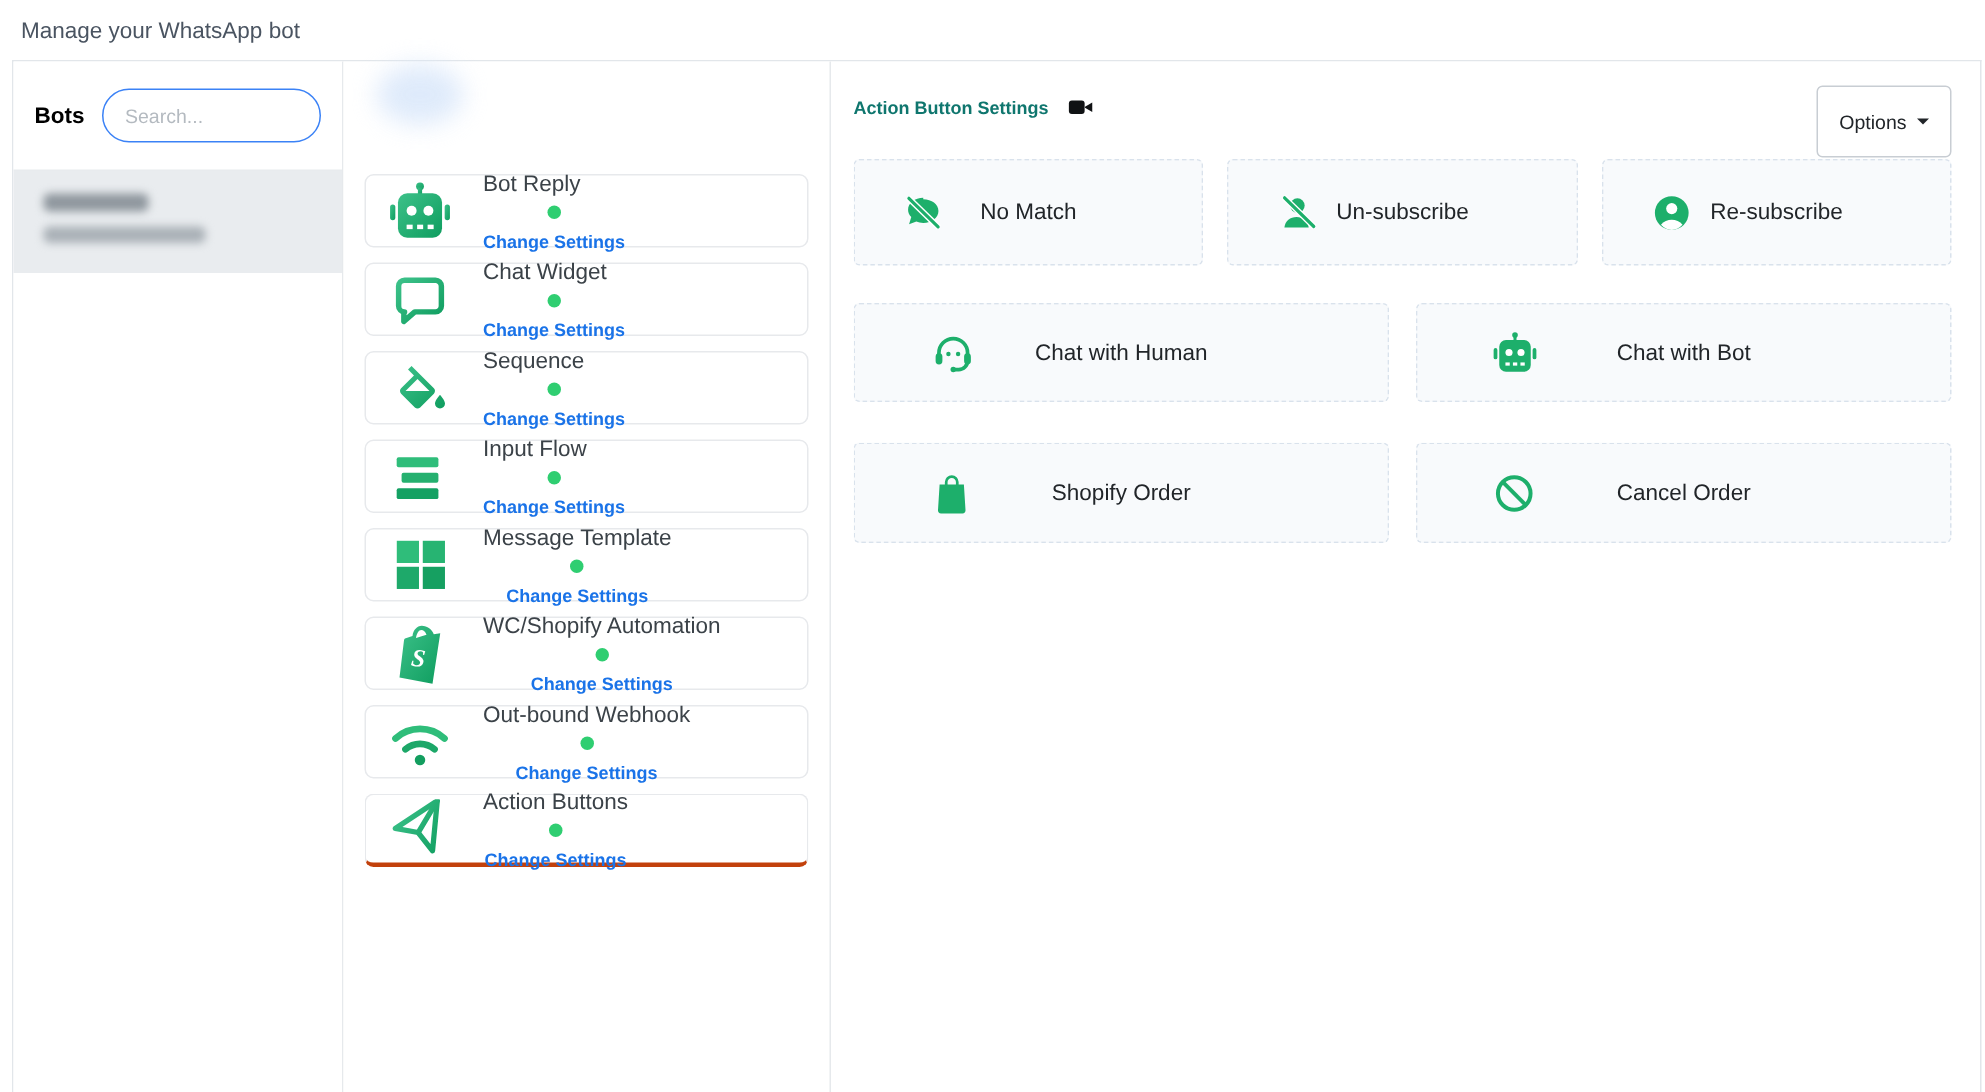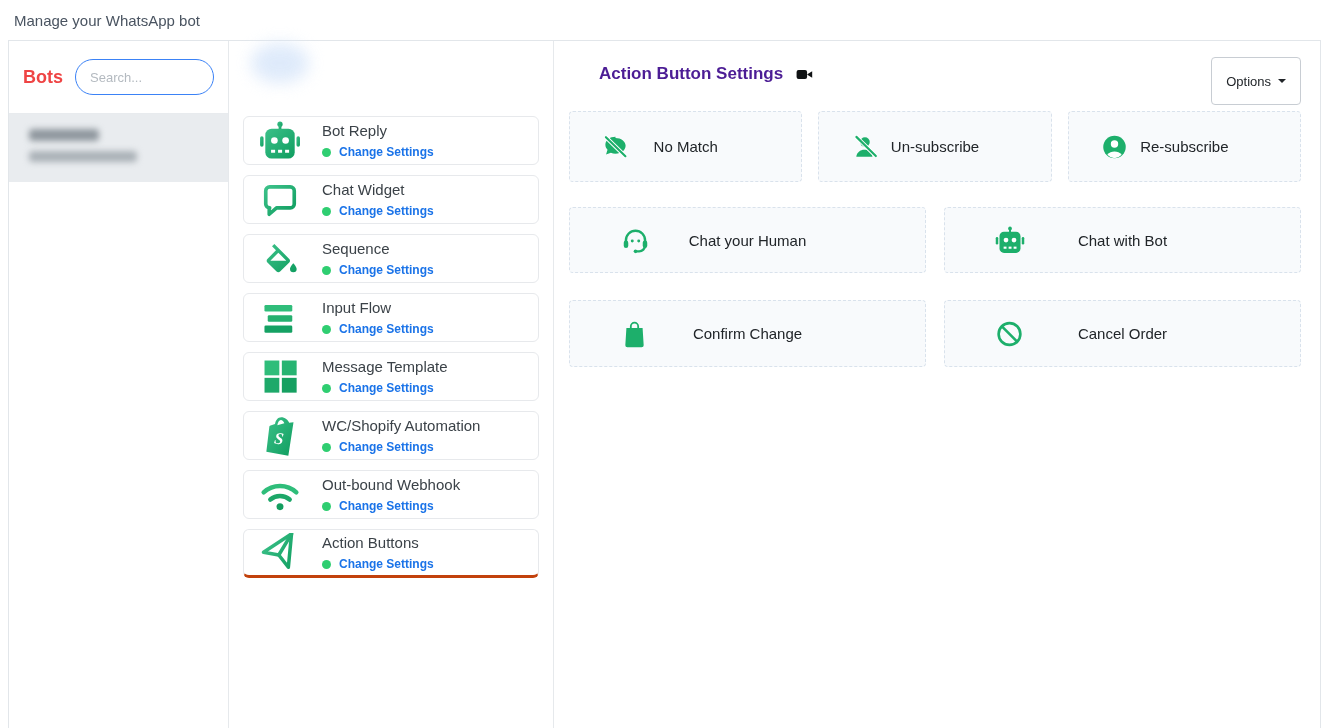--- a/index.html
+++ b/index.html
@@ -10,21 +10,21 @@
   .topbar { height:40px; background:#fff; display:flex; align-items:center; padding-left:14px; }
   .topbar-title { font-size:15px; color:#4a5461; }
 
   
   .wrapper { position:absolute; top:40px; left:8px; width:1313px; height:688px;
              border:1px solid #e2e6ea; border-bottom:none; display:flex; background:#fff; }
 
   
   .sidebar { width:220px; border-right:1px solid #e6e9ec; background:#fff; }
   .sidebar-header { height:72px; display:flex; align-items:center; gap:12px; padding:0 14px; }
-  .sidebar-title { font-size:18px; font-weight:bold; color:#ef4444; }
+  .sidebar-title { font-size:15px; font-weight:bold; color:#000000; }
   .search-input { flex:1; min-width:0; height:36px; border:1px solid #3b82f6; border-radius:18px;
                   padding:0 14px; font-size:13px; color:#495057; outline:none; background:#fff;
                   font-family:"Liberation Sans", sans-serif; }
   .search-input::placeholder { color:#b4bac0; }
   .bot-list { border-top:1px solid #e8ebee; }
   .bot-item { height:68px; background:#e9ecef; position:relative; cursor:pointer; }
   .redact { position:absolute; border-radius:4px; filter:blur(3px); }
   .redact-name  { left:20px; top:15px; width:70px;  height:12px; background:#8f979e; }
   .redact-phone { left:20px; top:37px; width:108px; height:11px; background:#aab1b7; }
 
@@ -33,28 +33,28 @@
   .blur-blob { position:absolute; left:22px; top:2px; width:58px; height:40px;
                background:#d9e7fa; border-radius:50%; filter:blur(8px); opacity:.85; }
   .card-stack { position:absolute; top:75px; left:14px; right:14px; display:flex;
                 flex-direction:column; gap:10px; }
   .feature-card { height:49px; border:1px solid #e7e9ec; border-radius:6px; background:#fff;
                   display:flex; align-items:center; padding:0 10px 0 14px; gap:20px; }
   .feature-card.selected { border-bottom:3px solid #c2410c; }
   .f-icon { width:44px; height:44px; display:flex; align-items:center; justify-content:center; flex:none; }
   .f-text {}
   .f-title { font-size:15px; font-weight:500; color:#3b4248; }
-  .f-row { display:flex; align-items:center; gap:8px; margin-top:6px; cursor:pointer; }
+  .f-row { display:flex; align-items:center; gap:8px; margin-top:6px; cursor:pointer;flex-direction:column; }
   .dot { width:9px; height:9px; border-radius:50%; background:#2fce71; flex:none; }
   .f-link { font-size:12px; font-weight:bold; color:#1a73e8; }
 
   
   .panel { flex:1; position:relative; padding:0 19px 0 15px; background:#fff; }
   .panel-header { margin-top:23px; display:flex; align-items:center; gap:13px; }
-  .panel-title { font-size:17px; font-weight:bold; color:#4c1d95;margin-left:30px; }
+  .panel-title { font-size:12px; font-weight:bold; color:#0f766e; }
   .video-icon { display:inline-flex; cursor:pointer; }
   .options-btn { position:absolute; top:16px; right:19px; height:48px; padding:0 14px;
                  background:#fff; border:1px solid #c8cdd3; border-radius:4px;
                  font-size:13px; color:#212529; display:flex; align-items:center; gap:7px;
                  cursor:pointer; font-family:"Liberation Sans", sans-serif; }
   .caret { width:0; height:0; border-left:4px solid transparent; border-right:4px solid transparent;
            border-top:4px solid #212529; }
 
   .action-row { display:flex; }
   .row-1 { margin-top:27px; gap:16px; height:71px; }
@@ -306,21 +306,21 @@
           <svg viewBox="0 0 24 24" width="31" height="31" fill="none">
             <path d="M4.6 15v-2.8a7.4 7.4 0 0 1 14.8 0V15" stroke="#1daf6b" stroke-width="1.9" stroke-linecap="round"></path>
             <path d="M19.4 14.6v1.6a4.6 4.6 0 0 1-4.6 4.6h-2" stroke="#1daf6b" stroke-width="1.9" stroke-linecap="round"></path>
             <rect x="2.9" y="12.4" width="3.5" height="5.8" rx="1.75" fill="#1daf6b"></rect>
             <rect x="17.6" y="12.4" width="3.5" height="5.8" rx="1.75" fill="#1daf6b"></rect>
             <circle cx="9.5" cy="12.8" r="1.15" fill="#1daf6b"></circle>
             <circle cx="14.5" cy="12.8" r="1.15" fill="#1daf6b"></circle>
             <circle cx="12" cy="20.8" r="1.4" fill="#1daf6b"></circle>
           </svg>
         </span>
-        <span class="a-label">Chat your Human</span>
+        <span class="a-label">Chat with Human</span>
       </div>
 
       <div class="action-btn">
         <span class="a-icon">
           <svg viewBox="0 0 24 22" width="30" height="28">
             <circle cx="12" cy="1.7" r="1.5" fill="#1daf6b"></circle>
               <rect x="11.2" y="2.2" width="1.6" height="2.6" fill="#1daf6b"></rect>
             <rect x="0.6" y="8.6" width="2" height="6" rx="1" fill="#1daf6b"></rect>
               <rect x="21.4" y="8.6" width="2" height="6" rx="1" fill="#1daf6b"></rect>
             <rect x="3.6" y="4.3" width="16.8" height="17" rx="3.6" fill="#1daf6b"></rect>
@@ -336,21 +336,21 @@
     </div>
 
     <div class="action-row row-3">
 
       <div class="action-btn">
         <span class="a-icon">
           <svg viewBox="0 0 24 24" width="29" height="29">
             <path fill="#1daf6b" fill-rule="evenodd" d="M12 1.9a3.8 3.8 0 0 0-3.8 3.8V7H5.3L4.4 21.3A1.7 1.7 0 0 0 6.1 23h11.8a1.7 1.7 0 0 0 1.7-1.7L18.7 7h-2.9V5.7A3.8 3.8 0 0 0 12 1.9zm2.3 5.1V5.7a2.3 2.3 0 1 0-4.6 0V7h4.6z"></path>
           </svg>
         </span>
-        <span class="a-label">Confirm Change</span>
+        <span class="a-label">Shopify Order</span>
       </div>
 
       <div class="action-btn">
         <span class="a-icon">
           <svg viewBox="0 0 24 24" width="29" height="29" fill="none">
             <circle cx="12" cy="12" r="9" stroke="#1daf6b" stroke-width="2.2"></circle>
             <line x1="5.9" y1="5.9" x2="18.1" y2="18.1" stroke="#1daf6b" stroke-width="2.2"></line>
           </svg>
         </span>
         <span class="a-label">Cancel Order</span>

